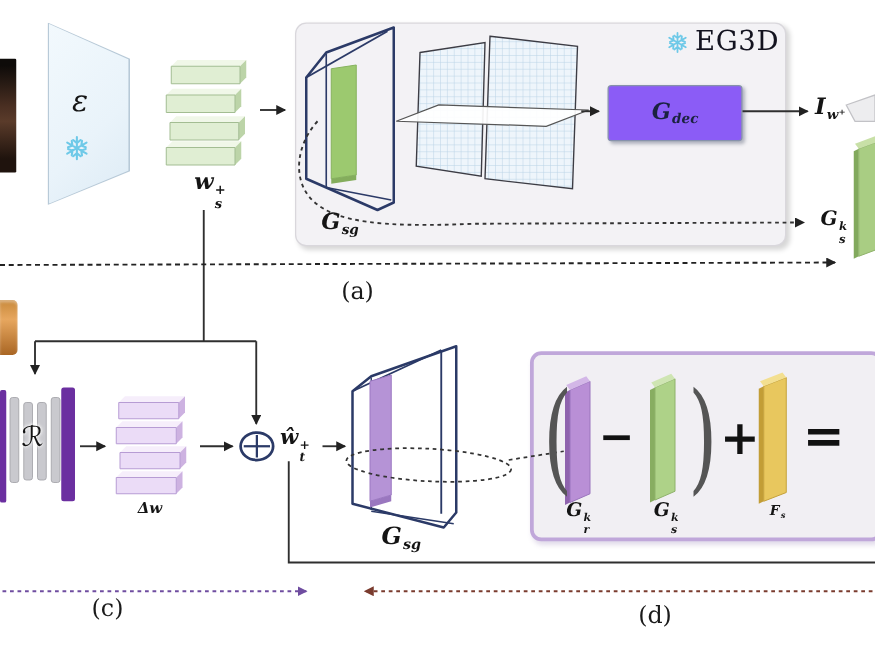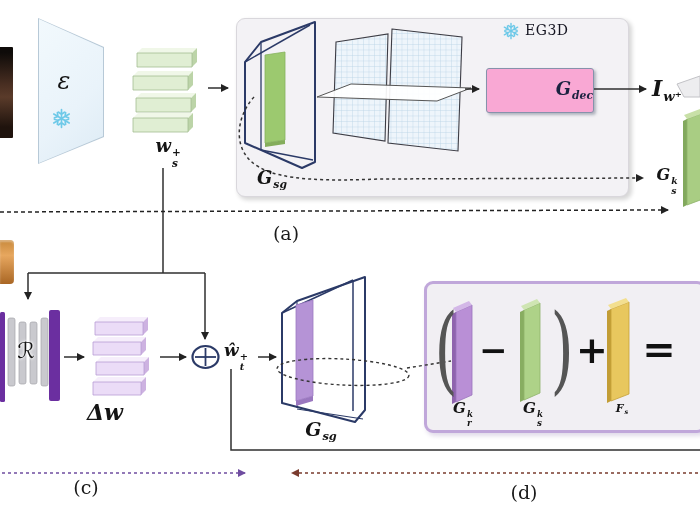--- a/index.html
+++ b/index.html
@@ -17,23 +17,23 @@
         background:linear-gradient(180deg,#0e0b09 6%,#4a2f22 42%,#5a3b2a 55%,#1f130d 88%);}
   .orange{left:0;top:240px;width:14px;height:44px;border-radius:0 4px 4px 0;
           background:linear-gradient(180deg,#c8893b 0%,#e7a75f 35%,#a96624 100%);
           box-shadow:inset 0 2px 2px rgba(255,255,255,.35);}
   .enc-outer{left:38px;top:18px;width:66px;height:146px;
              clip-path:polygon(0 0,100% 19.9%,100% 81.5%,0 100%);background:#b7c9d7;
              filter:drop-shadow(1.5px 1.5px 1.5px rgba(0,0,0,.18));}
   .enc-inner{position:absolute;left:1px;top:1px;right:1px;bottom:1px;
              clip-path:polygon(0 0,100% 19.9%,100% 81.5%,0 100%);
              background:linear-gradient(135deg,#f2f9fd 0%,#e9f3fa 60%,#ddebf5 100%);}
-  .gdec-box{left:486px;top:68px;width:106px;height:43px;background:#f9a8d4;
+  .gdec-box{left:486px;top:68px;width:106px;height:43px;background:#8b5cf6;
             border:1px solid #8692ab;border-radius:3px;box-shadow:2px 2px 3px rgba(50,60,85,.35);
-            display:flex;align-items:center;justify-content:flex-end;z-index:1;position:absolute;}
+            display:flex;align-items:center;justify-content:center;z-index:1;position:absolute;}
   
   .overlay{position:absolute;left:0;top:0;z-index:2;pointer-events:none;}
   
   .lbl{position:absolute;z-index:3;font-style:italic;font-weight:600;color:#141414;
        text-align:center;white-space:nowrap;line-height:1.1;}
   .cap{font-style:normal;font-weight:400;color:#1a1a1a;}
   .mss{display:inline-flex;flex-direction:column;align-items:flex-start;font-size:58%;
        line-height:1.05;vertical-align:-0.42em;margin-left:1px;}
   .msb{font-size:60%;vertical-align:-0.35em;margin-left:1px;}
   .op{font-style:normal;font-weight:600;color:#111;}
@@ -228,45 +228,45 @@
         <use href="#sp1" transform="rotate(60 12 12)"></use>
         <use href="#sp1" transform="rotate(120 12 12)"></use>
     </g>
   </svg>
 
   <div class="lbl" style="left:148px;top:136px;width:40px;font-size:18px;"><span>w</span><span class="mss">
         <span>+</span>
         <span>s</span>
       </span></div>
 
-  <div class="lbl titlerow" style="left:502px;top:22px;font-size:14px;">
+  <div class="lbl titlerow" style="left:533px;top:22px;font-size:22px;">
     <svg class="flake" width="18" height="18" viewBox="0 0 24 24">
       <g fill="none" stroke="#6ec9e8" stroke-width="1.9" stroke-linecap="round">
         <use href="#sp1"></use>
           <use href="#sp1" transform="rotate(60 12 12)"></use>
           <use href="#sp1" transform="rotate(120 12 12)"></use>
       </g>
     </svg>
     <span>EG3D</span>
   </div>
 
   <div class="lbl" style="left:249px;top:168px;width:46px;font-size:18px;"><span>G</span><span class="msb">sg</span></div>
 
-  <div class="lbl" style="left:652px;top:76px;width:42px;font-size:22px;text-align:left;"><span>I</span><span class="msb">w⁺</span></div>
+  <div class="lbl" style="left:652px;top:76px;width:42px;font-size:18px;text-align:left;"><span>I</span><span class="msb">w⁺</span></div>
 
   <div class="lbl" style="left:649px;top:166px;width:36px;font-size:16px;"><span>G</span><span class="mss">
         <span>k</span>
         <span>s</span>
       </span></div>
 
   <div class="lbl cap" style="left:270px;top:223px;width:32px;font-size:19px;">(a)</div>
 
   <div class="lbl rglyph" style="left:12px;top:339px;width:28px;font-size:22px;font-weight:500;">ℛ</div>
 
-  <div class="lbl" style="left:85px;top:400px;width:40px;font-size:22px;">Δw</div>
+  <div class="lbl" style="left:100px;top:400px;width:40px;font-size:12px;">Δw</div>
 
   <div class="lbl" style="left:224px;top:341px;width:36px;font-size:17px;text-align:left;"><span>ŵ</span><span class="mss">
         <span>+</span>
         <span>t</span>
       </span></div>
 
   <div class="lbl" style="left:297px;top:419px;width:48px;font-size:19px;"><span>G</span><span class="msb">sg</span></div>
 
   <div class="lbl paren" style="left:430px;top:296px;width:24px;">(</div>
   <div class="lbl paren" style="left:546px;top:296px;width:24px;">)</div>

